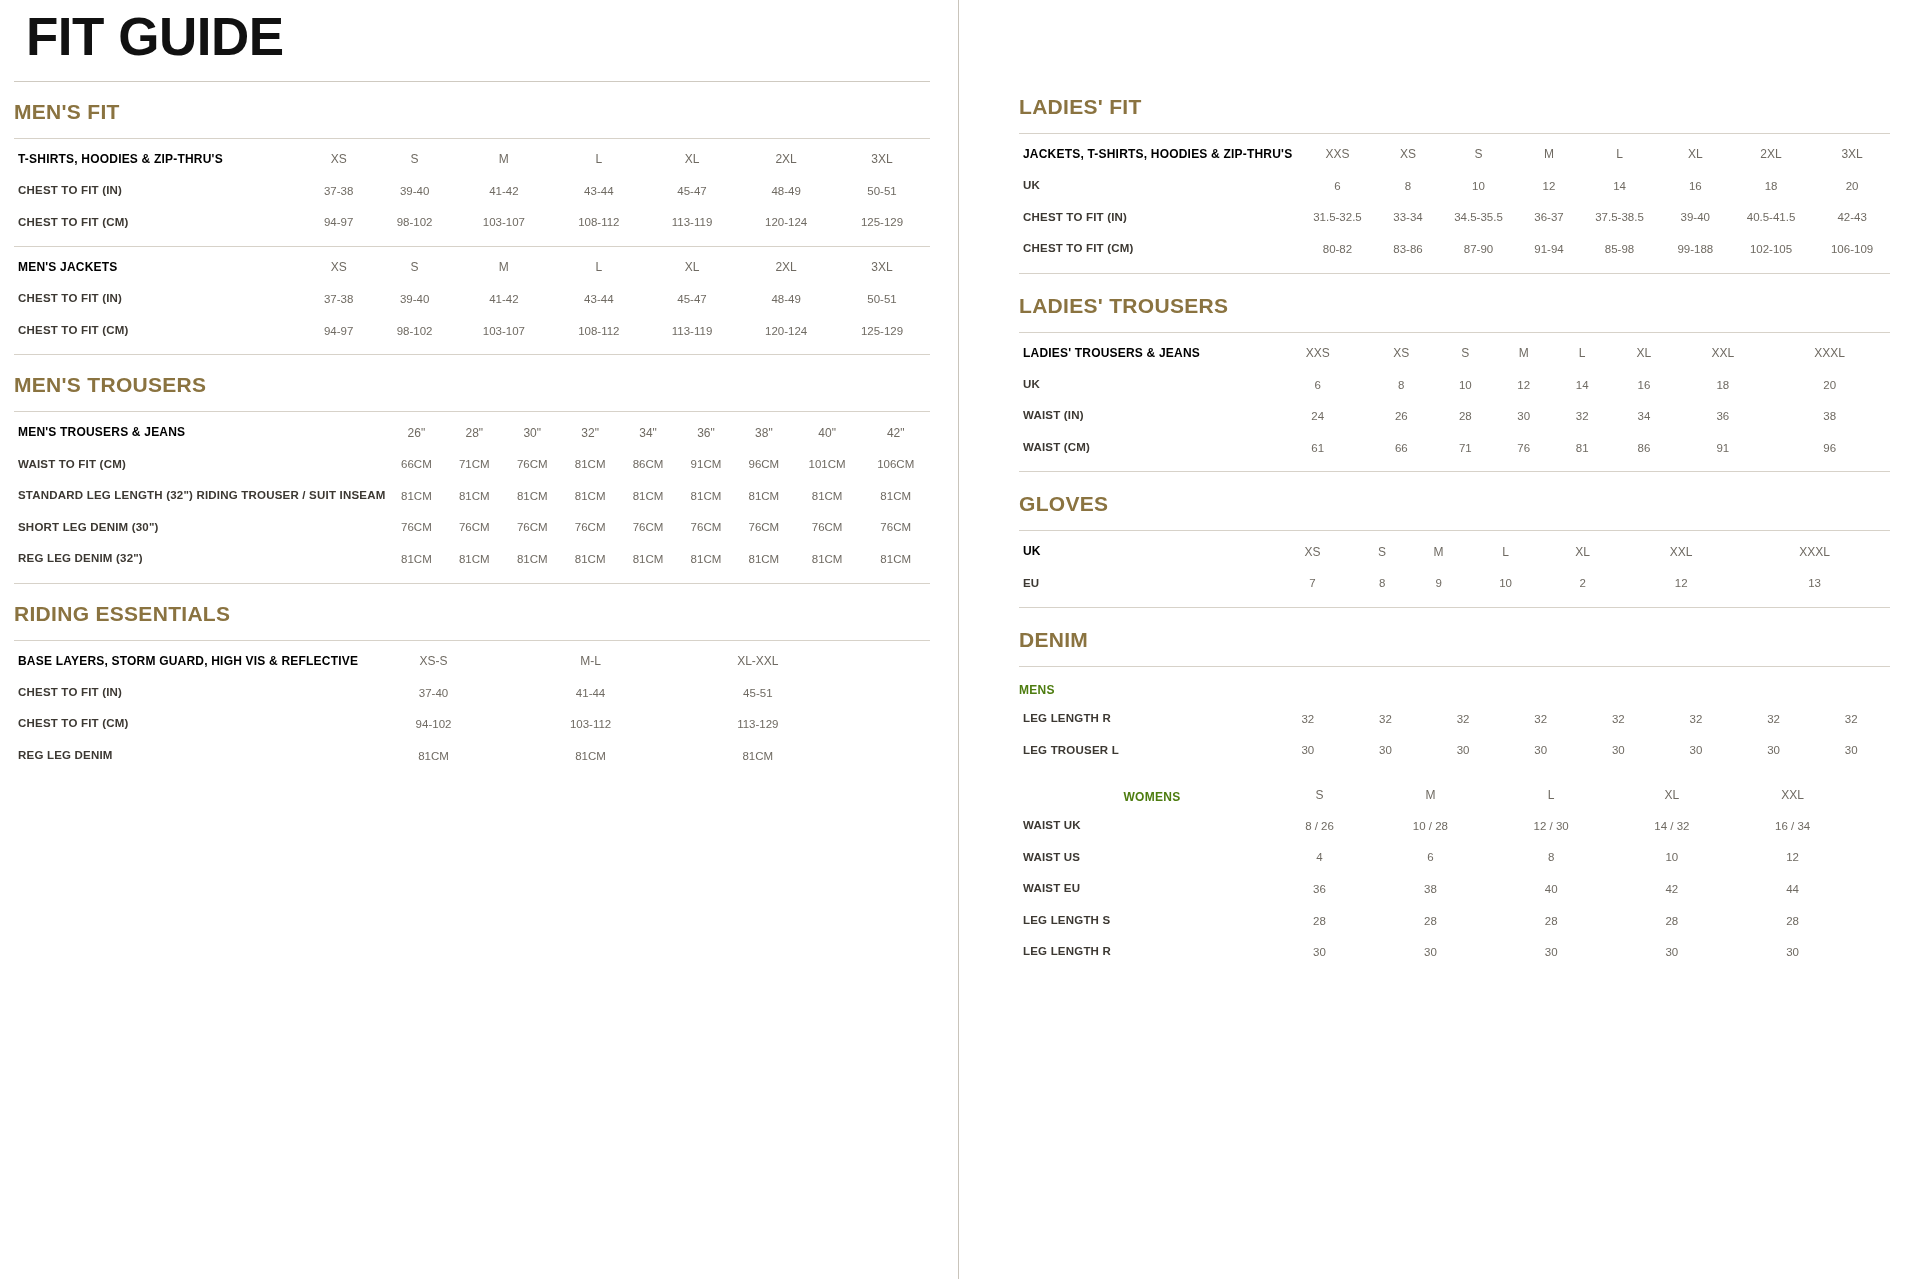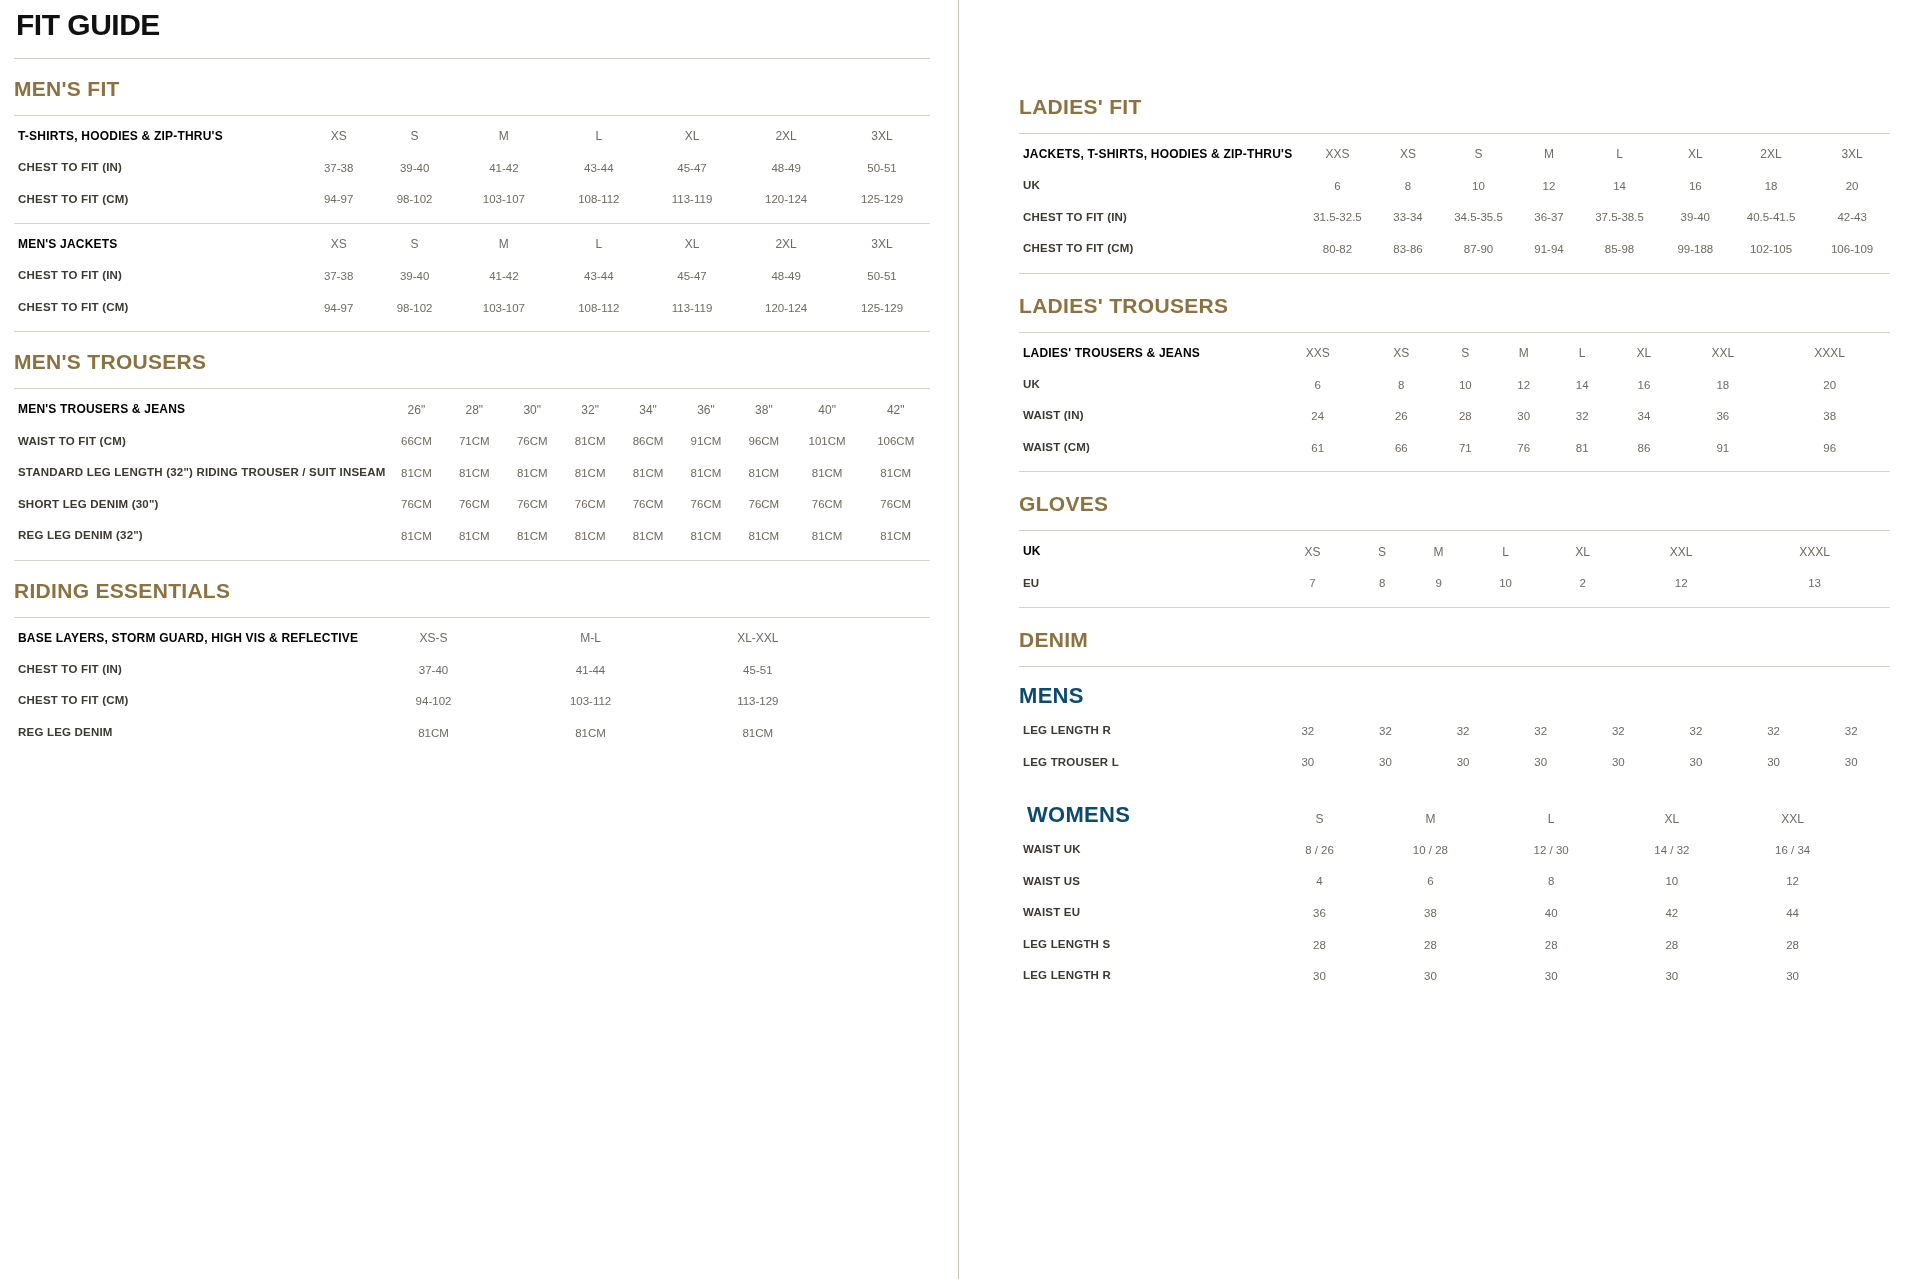--- a/index.html
+++ b/index.html
@@ -32,46 +32,46 @@
     margin: 0;
     height: 1279px;
   }
   .col-right {
     flex: 1;
     padding: 0 30px 0 60px;
     position: relative;
   }
 
   h1.page-title {
-    font-size: 30px;
+    font-size: 53px;
     font-weight: bold;
     letter-spacing: -0.5px;
     color: #111111;
-    margin: 10px 0 18px 2px;
+    margin: 10px 0 18px 12px;
     line-height: 1;
   }
 
   .rule {
     border: none;
     border-top: 1px solid #cfcac1;
     margin: 0;
   }
   .rule.thin { border-top: 1px solid #d7d2c9; }
 
   h2.section-title {
     font-size: 21px;
     font-weight: bold;
     letter-spacing: 0.3px;
     color: #8a7340;
     margin: 18px 0 14px 0;
   }
   h3.sub-title {
-    font-size: 22px;
+    font-size: 12px;
     font-weight: bold;
-    color: #0c4a6e;
+    color: #4d7c0f;
     margin: 16px 0 6px 0;
     letter-spacing: 0.3px;
   }
   h3.sub-title.indent { margin-left: 8px; }
 
   table.fit {
     width: 100%;
     border-collapse: collapse;
     margin: 4px 0 8px 0;
   }
@@ -481,21 +481,21 @@
         <td>30</td>
         <td>30</td>
         <td>30</td>
         <td>30</td>
         <td>30</td>
         <td>30</td>
       </tr>
     </tbody>
       </table>
 
-    <h3 class="sub-title indent" style="display:inline-block; width:250px; vertical-align:middle;">WOMENS</h3>
+    <h3 class="sub-title indent" style="display:inline-block; width:250px; vertical-align:middle;text-align:center;">WOMENS</h3>
 
     <table class="fit" style="margin-top:-30px;">
       <tbody>
           <tr class="head">
         <td class="rowlabel"></td>
         <td>S</td>
         <td>M</td>
         <td>L</td>
         <td>XL</td>
         <td>XXL</td>

